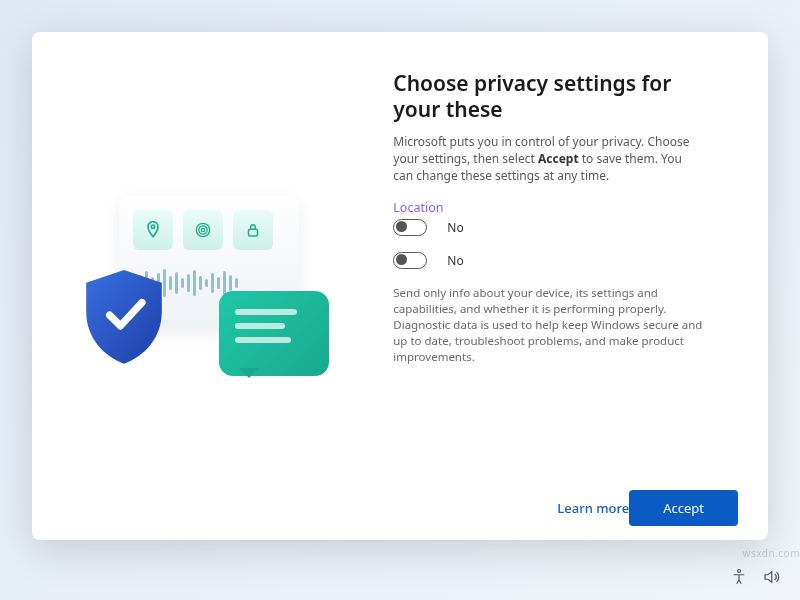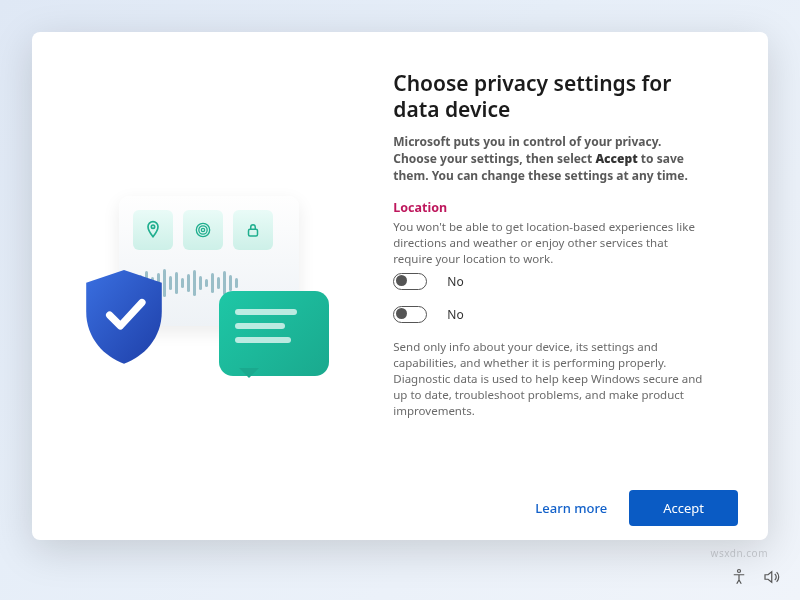--- a/index.html
+++ b/index.html
@@ -67,63 +67,63 @@
     display: flex; flex-direction: column;
     min-width: 0;
   }
   h1.title {
     font-size: 21px; font-weight: 600; color:#1b1b1b;
     line-height: 1.25; margin-bottom: 10px;
     max-width: 300px;
   }
   .subtitle {
     font-size: 12px; color:#5a5a5a; line-height:1.45;
-    margin-bottom: 14px; max-width: 310px; font-weight: bold;
+    margin-bottom: 14px; max-width: 310px;
   }
   .subtitle b { color:#333; }
   .settings-scroll {
     flex: 1; overflow-y: auto; padding-right: 14px;
     max-width: 330px;
   }
   .setting { margin-bottom: 16px; }
-  .setting-name { font-size: 12.5px; font-weight:700; color:#be185d; margin-bottom:3px;}
+  .setting-name { font-size: 12.5px; font-weight:400; color:#8b5cf6; margin-bottom:3px;}
   .setting-desc { font-size: 11.5px; color:#6a6a6a; line-height:1.4; margin-bottom:6px;}
   .toggle-row { display:flex; align-items:center; gap:20px;}
   .toggle {
     width:34px; height:17px; border:1.4px solid #555; border-radius:10px;
     position:relative; background:#fff; cursor:pointer;
   }
   .toggle .knob {
     position:absolute; left:2px; top:1.5px;
     width:11px; height:11px; border-radius:50%; background:#555;
   }
   .toggle-label { font-size:12px; color:#333;}
   
   .settings-scroll::-webkit-scrollbar { width:9px;}
   .settings-scroll::-webkit-scrollbar-track { background:#e6e6e6; border-radius:5px;}
   .settings-scroll::-webkit-scrollbar-thumb { background:#b8b8b8; border-radius:5px;}
   .footer {
     display:flex; justify-content:flex-end; align-items:center;
-    gap:22px; padding: 12px 6px 0 0;
+    padding: 12px 6px 0 0;
   }
   .link-learn {
     color:#1160c9; font-size:13px; font-weight:500; cursor:pointer;
   }
   .btn-accept {
     background:#0a5bc4; color:#fff; border:none;
     padding: 9px 34px; font-size:13px; border-radius:4px;
     cursor:pointer; font-family:inherit;
   }
   .tray {
     position:absolute; right:20px; bottom:14px;
     display:flex; gap:14px; align-items:center;
   }
   .tray-icon { width:18px; height:18px; color:#555; cursor:pointer;}
   .watermark {
-    position:absolute; right:32px; bottom:40px;
+    position:absolute; right:0; bottom:40px;
     font-size:10px; color:rgba(0,0,0,0.18); letter-spacing:0.5px;
   }
 </style>
 </head>
 <body>
 
 <div class="dialog">
 
   <div class="pane-left">
     <div class="illus">
@@ -184,29 +184,28 @@
               <stop offset="1" stop-color="#1e3fa8"></stop>
           </linearGradient>
         </defs>
         <path d="M50 4 L92 18 V50 C92 80 72 100 50 108 C28 100 8 80 8 50 V18 Z" fill="url(#sg)"></path>
         <path d="M34 54 L46 66 L70 40" stroke="#fff" stroke-width="8" fill="none" stroke-linecap="round" stroke-linejoin="round"></path>
       </svg>
     </div>
   </div>
 
   <div class="pane-right">
-    <h1 class="title">Choose privacy settings for data device</h1>
+    <h1 class="title">Choose privacy settings for your these</h1>
     <p class="subtitle">
       <span>Microsoft puts you in control of your privacy. Choose your settings, then select </span><b>Accept</b><span> to save them. You can change these settings at any time.</span>
     </p>
 
     <div class="settings-scroll" id="settings-container">
         <div class="setting">
           <div class="setting-name">Location</div>
-          <div class="setting-desc">You won't be able to get location-based experiences like directions and weather or enjoy other services that require your location to work.</div>
           <div class="toggle-row">
             <div class="toggle">
               <div class="knob"></div>
             </div>
             <span class="toggle-label">No</span>
           </div>
         </div>
         <div class="setting">
           <div class="toggle-row">
             <div class="toggle">

